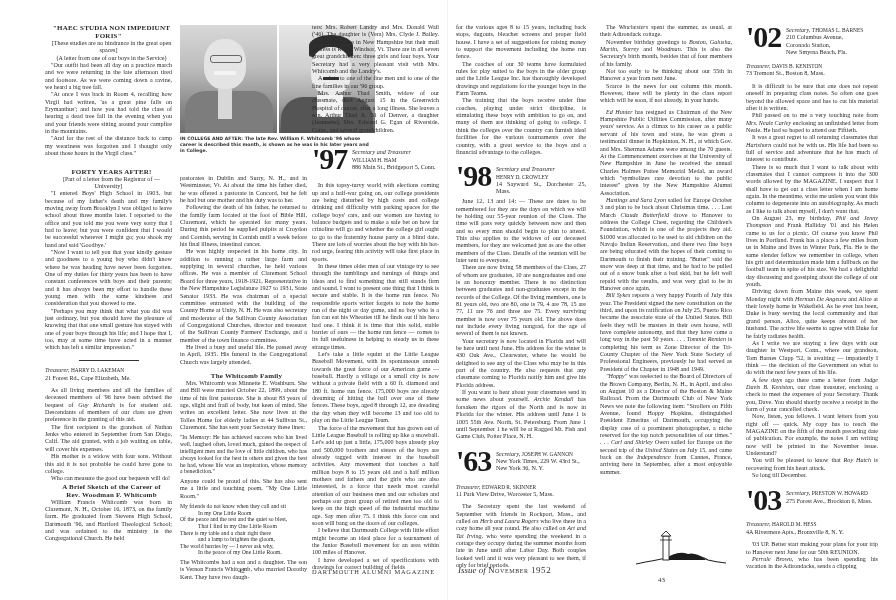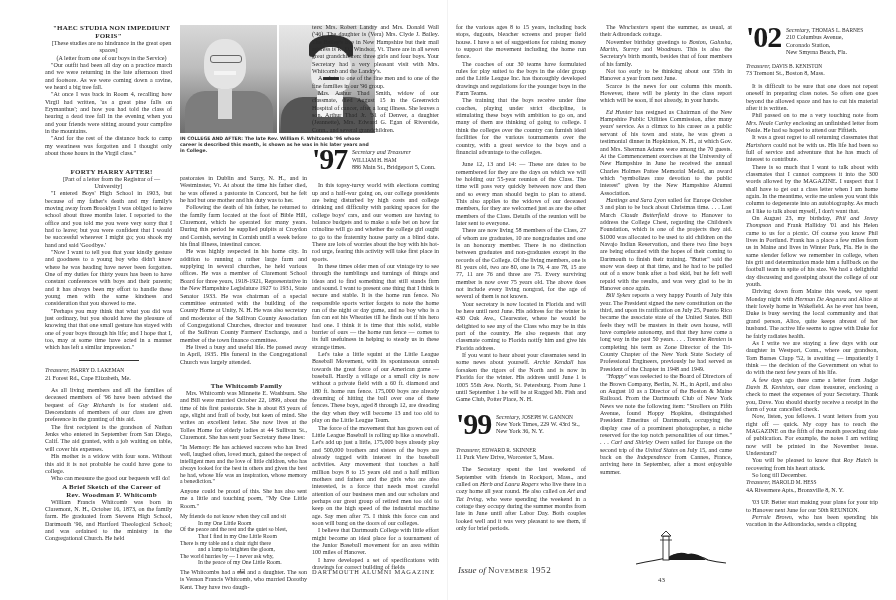--- a/index.html
+++ b/index.html
@@ -43,21 +43,21 @@
 <div class="col" style="left:45px; top:24px; width:127px;">
   <div>
     <p class="hd">"HAEC STUDIA NON IMPEDIUNT FORIS"</p>
     <p class="sub">[These studies are no hindrance in the great open spaces]</p>
     <p class="sub">(A letter from one of our boys in the Service)</p>
     <p>"Our outfit had been all day on a practice march and we were returning in the late afternoon tired and footsore. As we were coming down a ravine, we heard a big tree fall.</p>
     <p>"At once I was back in Room 4, recalling how Virgil had written, 'as a great pine falls on Erymanthus'; and how you had told the class of hearing a dead tree fall in the evening when you and your friends were sitting around your campfire in the mountains.</p>
     <p>"And for the rest of the distance back to camp my weariness was forgotten and I thought only about those hours in the Virgil class."</p>
   </div>
   <div style="margin-top:10px;">
-    <p class="hd">FORTY HARRY AFTER!</p>
+    <p class="hd">FORTY YEARS AFTER!</p>
     <p class="sub">[Part of a letter from the Registrar of — University]</p>
     <p>"I entered Boys' High School in 1903, but because of my father's death and my family's moving away from Brooklyn I was obliged to leave school about three months later. I reported to the office and you told me you were very sorry that I had to leave; but you were confident that I would be successful wherever I might go; you shook my hand and said 'Goodbye.'</p>
     <p>"Now I want to tell you that your kindly gesture and goodness to a young boy who didn't know where he was heading have never been forgotten. One of my duties for thirty years has been to have constant conferences with boys and their parents; and it has always been my effort to handle these young men with the same kindness and consideration that you showed to me.</p>
     <p>"Perhaps you may think that what you did was just ordinary, but you should have the pleasure of knowing that that one small gesture has stayed with one of your boys through his life; and I hope that I, too, may at some time have acted in a manner which has left a similar impression."</p>
   </div>
   <div class="rule"></div>
   <div>
     <div class="tre">
       <span class="it">Treasurer,</span>
       <span class="sc">HARRY D. LAKEMAN</span><br>
@@ -91,21 +91,21 @@
     <div style="position:absolute; left:38px; top:70px; width:26px; height:22px; background:#f3f3f3;"></div>
   </div>
 </div>
 <div class="caption" style="position:absolute; left:180px; top:136px; width:195px;">IN COLLEGE AND AFTER: The late Rev. William F. Whitcomb '96 whose career is described this month, is shown as he was in his later years and in College.</div>
 
 <div class="col" style="left:180px; top:175px; width:127px;">
   <p class="ni">pastorates in Dublin and Surry, N. H., and in Westminster, Vt. At about the time his father died, he was offered a pastorate in Concord, but he felt he had but one mother and his duty was to her.</p>
   <p>Following the death of his father, he returned to the family farm located at the foot of Bible Hill, Claremont, which he operated for many years. During this period he supplied pulpits at Croydon and Cornish, serving in Cornish until a week before his final illness, intestinal cancer.</p>
   <p>He was highly respected in his home city. In addition to running a rather large farm and supplying in several churches, he held various offices. He was a member of Claremont School Board for three years, 1918-1921, Representative in the New Hampshire Legislature 1927 to 1931, State Senator 1933. He was chairman of a special committee entrusted with the building of the County Home at Unity, N. H. He was also secretary and moderator of the Sullivan County Association of Congregational Churches, director and treasurer of the Sullivan County Farmers' Exchange, and a member of the town finance committee.</p>
   <p>He lived a busy and useful life. He passed away in April, 1935. His funeral in the Congregational Church was largely attended.</p>
-  <p class="hd" style="margin-top:16px;">The Whitcomb Family</p>
+  <p class="hd" style="margin-top:6px;">The Whitcomb Family</p>
   <p>Mrs. Whitcomb was Minnette E. Washburn. She and Bill were married October 22, 1899, about the time of his first pastorate. She is about 83 years of age, slight and frail of body, but keen of mind. She writes an excellent letter. She now lives at the Tolles Home for elderly ladies at 44 Sullivan St., Claremont. She has sent your Secretary these lines:</p>
   <div class="quote">"In Memory: He has achieved success who has lived well, laughed often, loved much, gained the respect of intelligent men and the love of little children, who has always looked for the best in others and given the best he had, whose life was an inspiration, whose memory a benediction."</div>
   <p class="ni">Anyone could be proud of this. She has also sent me a little and touching poem, "My One Little Room."</p>
   <div class="poem">
     <div>My friends do not know when they call and sit</div>
     <div class="ind">In my One Little Room</div>
     <div>Of the peace and the rest and the quiet so blest,</div>
     <div class="ind">That I find in my One Little Room</div>
     <div>There is my table and a chair right there</div>
     <div class="ind">and a lamp to brighten the gloom,</div>
@@ -135,26 +135,34 @@
   <p>I have developed a set of specifications with drawings for correct building of fields</p>
 </div>
 
 <div class="folio" style="left:238px; top:567px;font-style:italic;">42</div>
 <div class="mag" style="left:312px; top:568px;">DARTMOUTH ALUMNI MAGAZINE</div>
 
 <div class="col" style="left:456px; top:24px; width:130px;">
   <p class="ni">for the various ages 8 to 15 years, including back stops, dugouts, bleacher screens and proper field house. I have a set of suggestions for raising money to support the movement including the home run fence.</p>
   <p>The coaches of our 30 teams have formulated rules for play suited to the boys in the older group and the Little League Inc. has thoroughly developed drawings and regulations for the younger boys in the Farm Teams.</p>
   <p>The training that the boys receive under fine coaches, playing under strict discipline, is stimulating these boys with ambition to go on, and many of them are thinking of going to college. I think the colleges over the country can furnish ideal facilities for the various tournaments over the country, with a great service to the boys and a financial advantage to the colleges.</p>
+  <div class="cls" style="margin-top:9px;">
+    <span class="yr">'98</span>
+    <div class="info">
+      <span class="it">Secretary and Treasurer</span><br>
+      <span class="sc">HENRY D. CROWLEY</span><br>
+      <span>14 Sayward St., Dorchester 25, Mass.</span>
+    </div>
+  </div>
   <p style="margin-top:5px;">June 12, 13 and 14: — These are dates to be remembered for they are the days on which we will be holding our 55-year reunion of the Class. The time will pass very quickly between now and then and so every man should begin to plan to attend. This also applies to the widows of our deceased members, for they are welcomed just as are the other members of the Class. Details of the reunion will be later sent to everyone.</p>
   <p>There are now living 58 members of the Class, 27 of whom are graduates, 10 are nongraduates and one is an honorary member. There is no distinction between graduates and non-graduates except in the records of the College. Of the living members, one is 81 years old, two are 80, one is 79, 4 are 78, 15 are 77, 11 are 76 and three are 75. Every surviving member is now over 75 years old. The above does not include every living nongrad, for the age of several of them is not known.</p>
   <p>Your secretary is now located in Florida and will be here until next June. His address for the winter is 430 Oak Ave., Clearwater, where he would be delighted to see any of the Class who may be in this part of the country. He also requests that any classmate coming to Florida notify him and give his Florida address.</p>
   <p><span>If you want to hear about your classmates send in some news about yourself. </span><span class="it">Archie Kendall</span><span> has forsaken the rigors of the North and is now in Florida for the winter. His address until June 1 is 1005 55th Ave. North, St. Petersburg. From June 1 until September 1 he will be at Ragged Mt. Fish and Game Club, Potter Place, N. H.</span></p>
   <div class="cls" style="margin-top:9px;">
-    <span class="yr">'99</span>
+    <span class="yr">'63</span>
     <div class="info">
       <span class="it">Secretary,</span>
       <span class="sc">JOSEPH W. GANNON</span><br>
       <span>New York Times, 229 W. 43rd St.,</span><br>
       <span>New York 36, N. Y.</span>
     </div>
   </div>
   <div class="tre" style="margin-top:6px;">
     <span class="it">Treasurer,</span>
     <span class="sc">EDWARD R. SKINNER</span><br>
@@ -209,20 +217,28 @@
   <p><span>Phil passed on to me a very touching note from </span><span class="it">Mrs. Neale Carley</span><span> enclosing an unfinished letter from Neale. He had so hoped to attend our Fiftieth.</span></p>
   <p><span>It was a great regret to all returning classmates that </span><span class="it">Hartshorn</span><span> could not be with us. His life had been so full of service and adventure that he has much of interest to contribute.</span></p>
   <p>There is so much that I want to talk about with classmates that I cannot compress it into the 300 words allowed by the MAGAZINE. I suspect that I shall have to get out a class letter when I am home again. In the meantime, write me unless you want this column to degenerate into an autobiography. As much as I like to talk about myself, I don't want that.</p>
   <p><span>On August 23, my birthday, </span><span class="it">Phil and Jenny Thompson</span><span> and Frank Halliday '01 and his Helen came to us for a picnic. Of course you know Phil lives in Portland. Frank has a place a few miles from us in Maine and lives in Winter Park, Fla. He is the same slender fellow we remember in college, when his grit and determination made him a fullback on the football team in spite of his size. We had a delightful day discussing and gossiping about the college of our youth.</span></p>
   <p><span>Driving down from Maine this week, we spent Monday night with </span><span class="it">Herman De Angeura</span><span> and Alice at their lovely home in Wakefield. As he ever has been, Duke is busy serving the local community and that grand person, Alice, quite keeps abreast of her husband. The active life seems to agree with Duke for he fairly radiates health.</span></p>
   <p>As I write we are staying a few days with our daughter in Westport, Conn., where our grandson, Tom Barnes Clapp '52, is awaiting — impatiently I think — the decision of the Government on what to do with the next few years of his life.</p>
   <p><span>A few days ago there came a letter from </span><span class="it">Judge Davis B. Keniston</span><span>, our class treasurer, enclosing a check to meet the expenses of your Secretary. Thank you, Dave. You should shortly receive a receipt in the form of your cancelled check.</span></p>
   <p>Now, listen, you fellows. I want letters from you right off — quick. My copy has to reach the MAGAZINE on the fifth of the month preceding date of publication. For example, the notes I am writing now will be printed in the November issue. Understand?</p>
   <p><span>You will be pleased to know that </span><span class="it">Roy Hatch</span><span> is recovering from his heart attack.</span></p>
   <p>So long till December.</p>
+  <div class="cls" style="margin-top:10px;">
+    <span class="yr">'03</span>
+    <div class="info">
+      <span class="it">Secretary,</span>
+      <span class="sc">PRESTON W. HOWARD</span><br>
+      <span>275 Forest Ave., Brockton 6, Mass.</span>
+    </div>
+  </div>
   <div class="tre">
     <span class="it">Treasurer,</span>
     <span class="sc">HAROLD M. HESS</span><br>
     <span>4A Rivermere Apts., Bronxville 8, N. Y.</span>
   </div>
   <p>'03 UP. Better start making your plans for your trip to Hanover next June for our 50th REUNION.</p>
   <p><span class="it">Perrule Brown</span><span>, who has been spending his vacation in the Adirondacks, sends a clipping</span></p>
 </div>
 
 </body></html>

